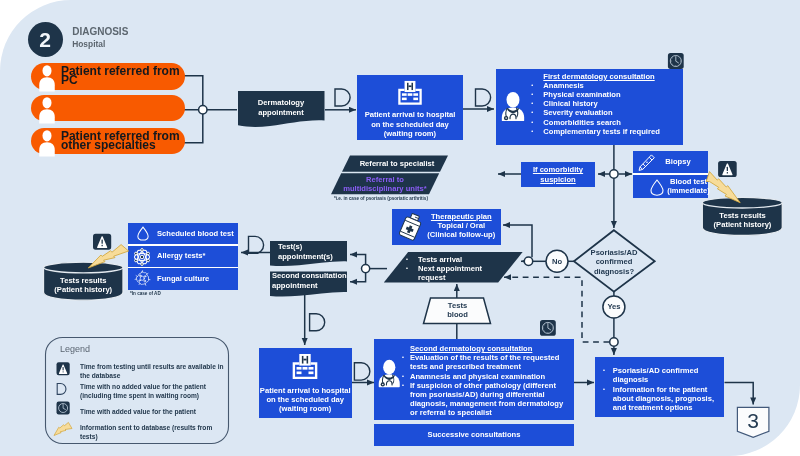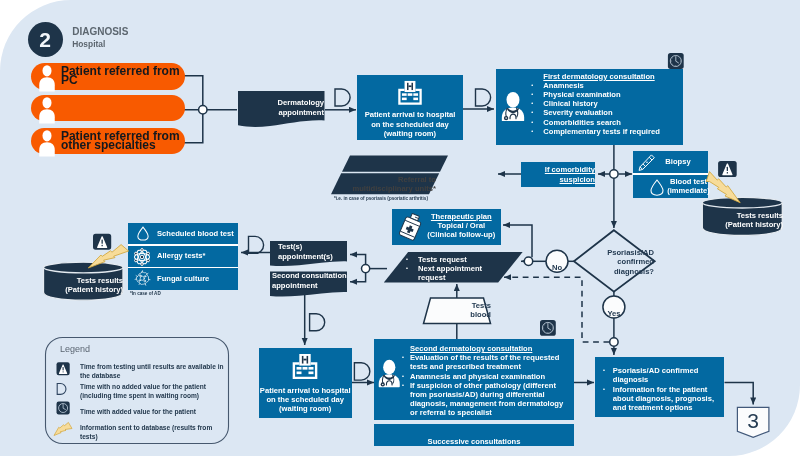--- a/index.html
+++ b/index.html
@@ -17,22 +17,22 @@
   .hdr-title{position:absolute;left:72.2px;top:27.1px;color:#5c666f;font-size:10px;font-weight:bold;line-height:10px;}
   .hdr-sub{position:absolute;left:72.2px;top:39.8px;color:#5c666f;font-size:8.4px;font-weight:bold;line-height:8.4px;}
 
   
   .pill{position:absolute;left:30.5px;width:154.5px;background:#f85a00;border-radius:13.5px;}
   .pill .ptxt{position:absolute;left:30.4px;top:0;right:4px;height:100%;display:flex;align-items:center;
      color:#13181d;font-size:12px;font-weight:bold;line-height:9.3px;}
   .pill .pico{position:absolute;left:7.5px;top:2px;width:18px;height:26.5px;overflow:visible;}
 
   
-  .box{position:absolute;background:#0369a1;color:#ffffff;box-sizing:border-box;}
-  .ctr{display:flex;align-items:flex-end;justify-content:center;text-align:center;}
+  .box{position:absolute;background:#1d4ed8;color:#ffffff;box-sizing:border-box;}
+  .ctr{display:flex;align-items:center;justify-content:center;text-align:center;}
   .t{font-size:7.6px;font-weight:bold;line-height:9.2px;}
 
   ul.bl{list-style:none;margin:0;padding:0;}
   ul.bl li{position:relative;padding-left:var(--bi,16px);}
   ul.bl li:before{content:"\2022";position:absolute;left:var(--bo,2px);top:0;font-size:5.5px;line-height:inherit;}
   .und{text-decoration:underline;text-underline-offset:1.4px;text-decoration-thickness:0.7px;}
   .foot{position:absolute;color:#1e3449;font-size:4.6px;font-weight:bold;}
 </style>
 </head>
 <body>
@@ -217,21 +217,24 @@
 
     <g>
       <path d="M43.5,267.5 L43.5,292.2 C43.5,297.3 61.4,300.2 83.3,300.2 C105.2,300.2 123,297.3 123,292.2 L123,267.5 Z" fill="#1e3449"></path>
       <ellipse cx="83.3" cy="267.5" rx="39.8" ry="5.3" fill="#1e3449" stroke="#e4eaf0" stroke-width="1.3"></ellipse>
       <path d="M43.5,267.5 L43.5,292.2 C43.5,297.3 61.4,300.2 83.3,300.2 C105.2,300.2 123,297.3 123,292.2 L123,267.5" fill="none" stroke="#e4eaf0" stroke-width="1.3"></path>
     </g>
 
     <path d="M737.4,407.4 L768.9,407.4 L768.9,431.3 L753.2,437.3 L737.4,431.3 Z" fill="#fbfcfd" stroke="#42597a" stroke-width="1.2"></path>
   </svg>
 
-  <div style="position:absolute;left:334px;top:173.3px;width:102px;height:21px;flex-direction:column;color:#404040;" class="ctr">
+  <div style="position:absolute;left:348px;top:155.5px;width:98px;height:16px;color:#fff;" class="ctr">
+    <div class="t">Referral to specialist</div>
+  </div>
+  <div style="position:absolute;left:334px;top:173.3px;width:102px;height:21px;flex-direction:column;color:#8b5cf6;" class="ctr">
     <div class="t">Referral to</div>
     <div class="t">multidisciplinary units*</div>
   </div>
   <div class="foot" style="left:334px;top:195.5px;">*i.e. in case of psoriasis (psoriatic arthritis)</div>
 
   <div class="box" style="left:633px;top:151px;width:75px;height:47px;">
     <div style="position:absolute;left:0;top:0;width:100%;height:22px;">
       <svg style="position:absolute;left:3.5px;top:2px;width:19px;height:19px;" viewBox="0 0 20 20">
         <g stroke="#fff" stroke-width="1.05" fill="none" stroke-linejoin="round">
           <path d="M15.2,2.0 L18.2,5.0 L5.9,17.3 L2.2,18.3 L3.2,14.6 Z"></path>
@@ -276,21 +279,21 @@
     </svg>
     <div style="position:absolute;left:32px;top:2.5px;right:2px;text-align:center;">
       <div class="t und">Therapeutic plan</div>
       <div class="t">Topical / Oral</div>
       <div class="t">(Clinical follow-up)</div>
     </div>
   </div>
 
   <div style="position:absolute;left:418px;top:254.5px;width:73px;color:#fff;">
     <ul class="bl t" style="--bi:0px;--bo:-12px;">
-      <li>Tests request</li>
+      <li>Tests arrival</li>
       <li>Next appointment request</li>
     </ul>
   </div>
 
   <div class="ctr" style="position:absolute;left:424px;top:298px;width:67px;height:24px;flex-direction:column;color:#243b52;">
     <div class="t">Tests</div>
     <div class="t">blood</div>
   </div>
 
   <div class="ctr" style="position:absolute;left:574px;top:247px;width:80px;height:30px;flex-direction:column;color:#243b52;">

